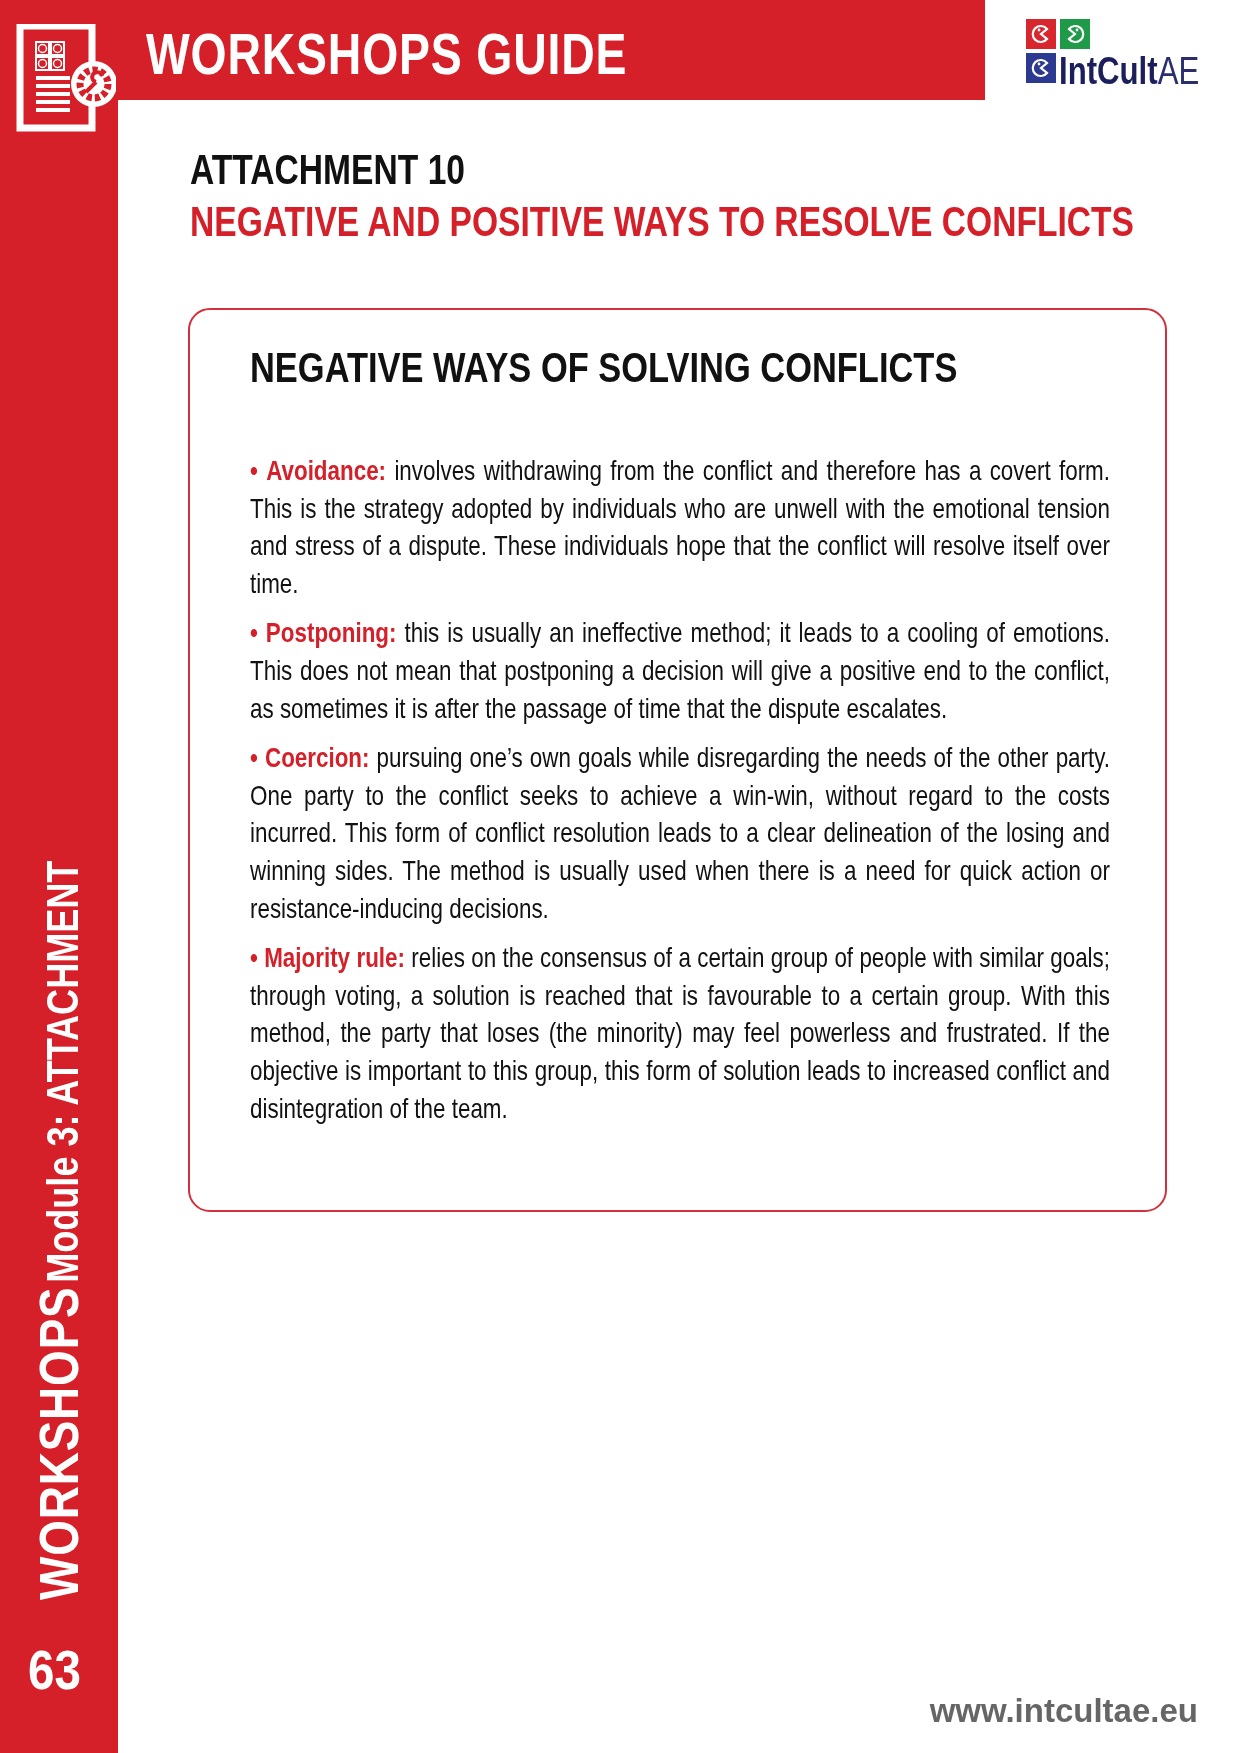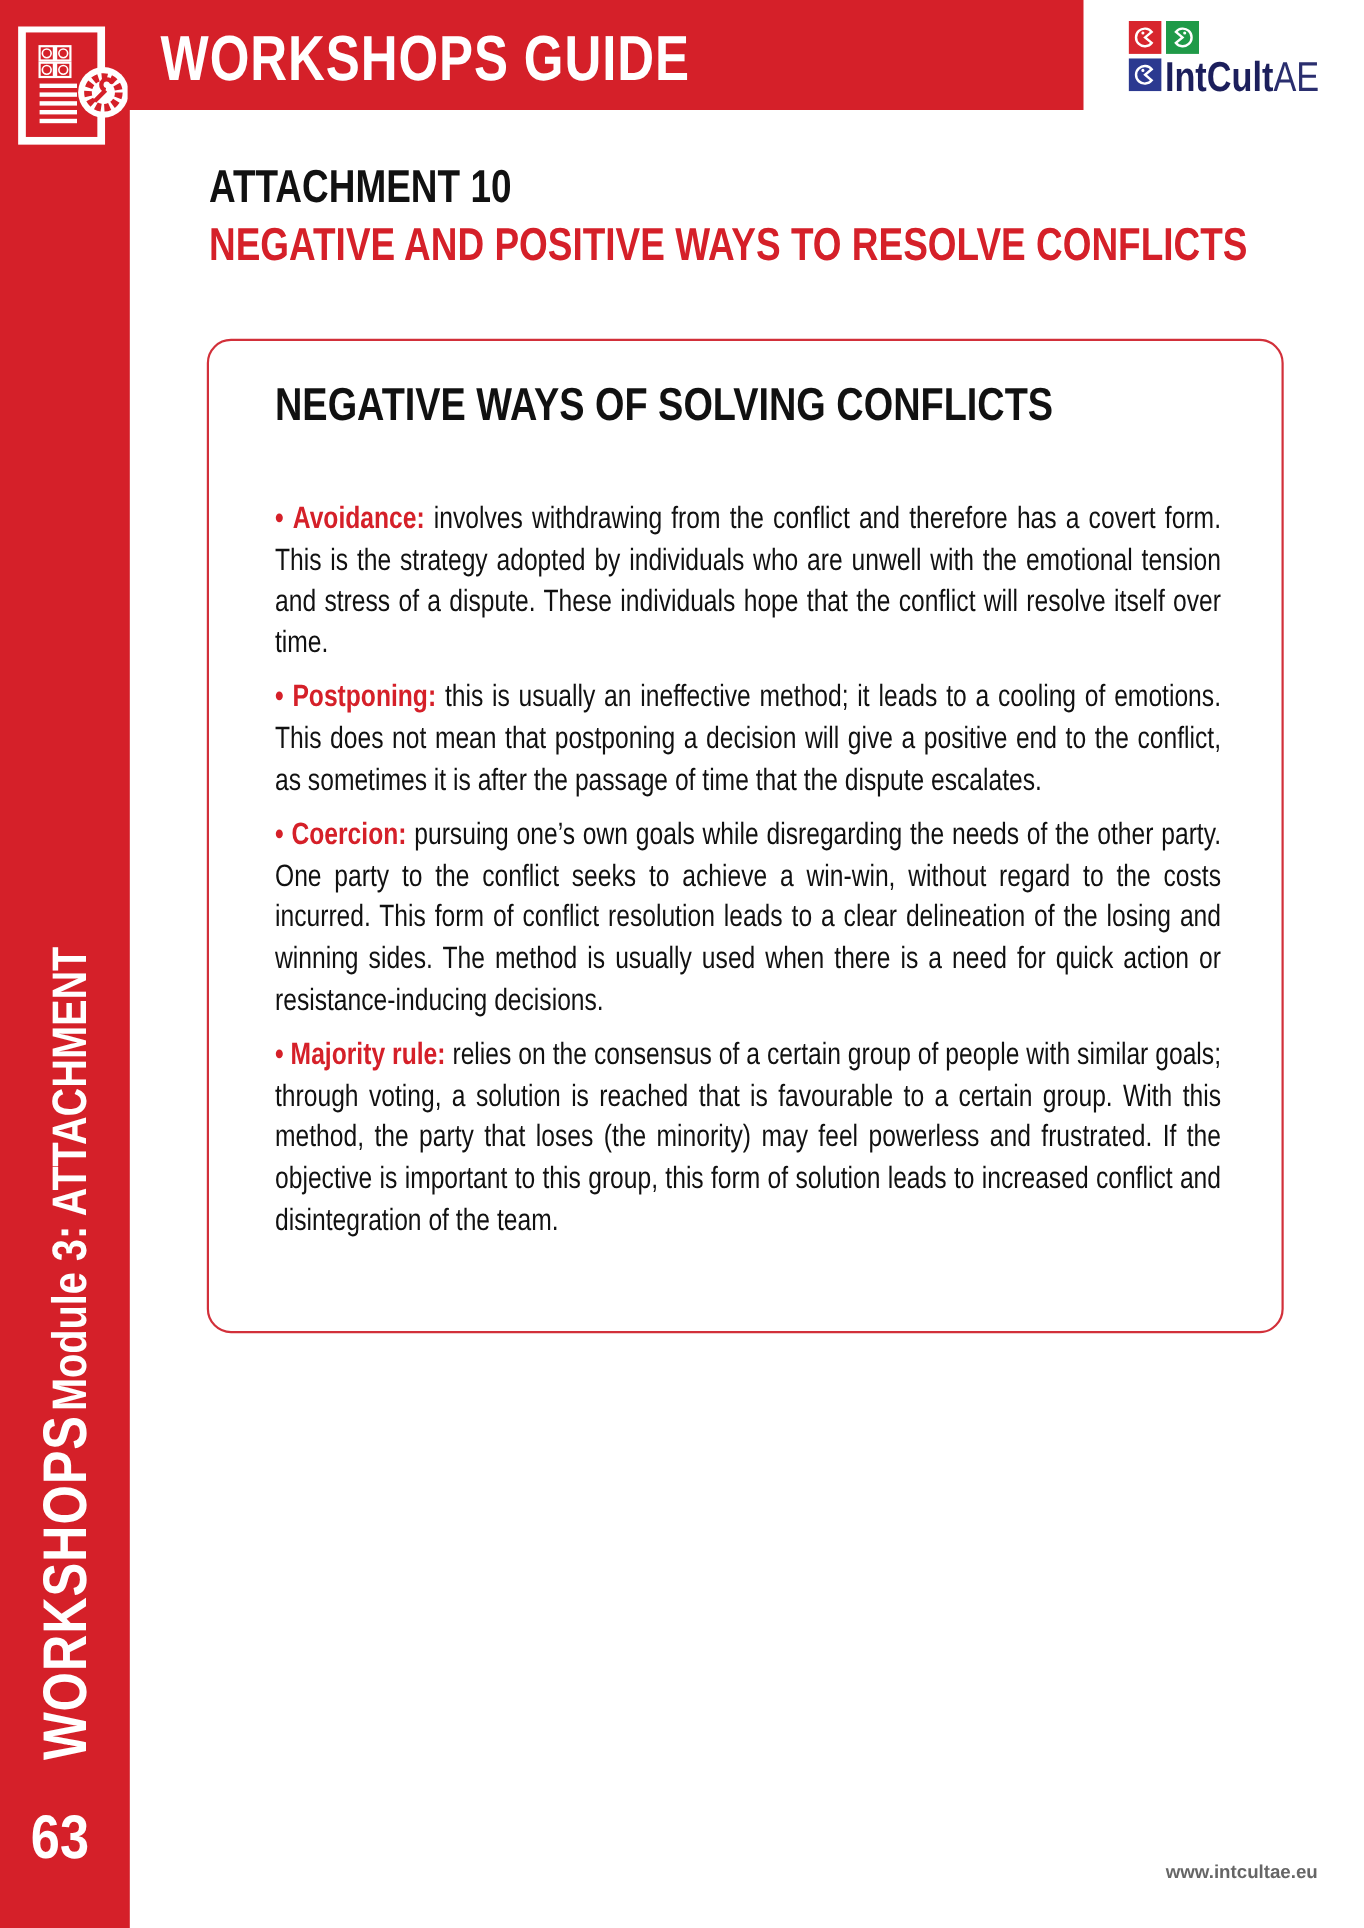--- a/index.html
+++ b/index.html
@@ -32,21 +32,21 @@
                transform:scaleX(0.80); transform-origin:left top; line-height:44px; }
 
   #box { position:absolute; left:188px; top:308px; width:979px; height:904px; border:2px solid #d2303a;
          border-radius:22px; box-sizing:border-box; }
   #box-heading { position:absolute; left:250px; top:346px; font-size:42px; font-weight:bold; color:#111;
                  white-space:nowrap; transform:scaleX(0.82); transform-origin:left top; line-height:44px; }
   #items { position:absolute; left:250px; top:452px; width:1075px; transform:scaleX(0.80); transform-origin:left top; }
   .item { font-size:28px; line-height:37.6px; text-align:justify; margin:0 0 12px 0; color:#111; }
   .item .term { font-weight:bold; color:#d52029; }
 
-  #footer-url { position:absolute; right:42px; top:1692px; font-size:17px; font-weight:bold; color:#666;
+  #footer-url { position:absolute; right:42px; top:1692px; font-size:33px; font-weight:bold; color:#666;
                 white-space:nowrap; }
 </style>
 </head>
 <body>
 
 <div id="sidebar"></div>
 <div id="topbar"></div>
 
 <svg id="guide-icon" viewBox="0 0 100 110">
   <rect x="4" y="2" width="72" height="102" fill="none" stroke="#fff" stroke-width="7"></rect>

